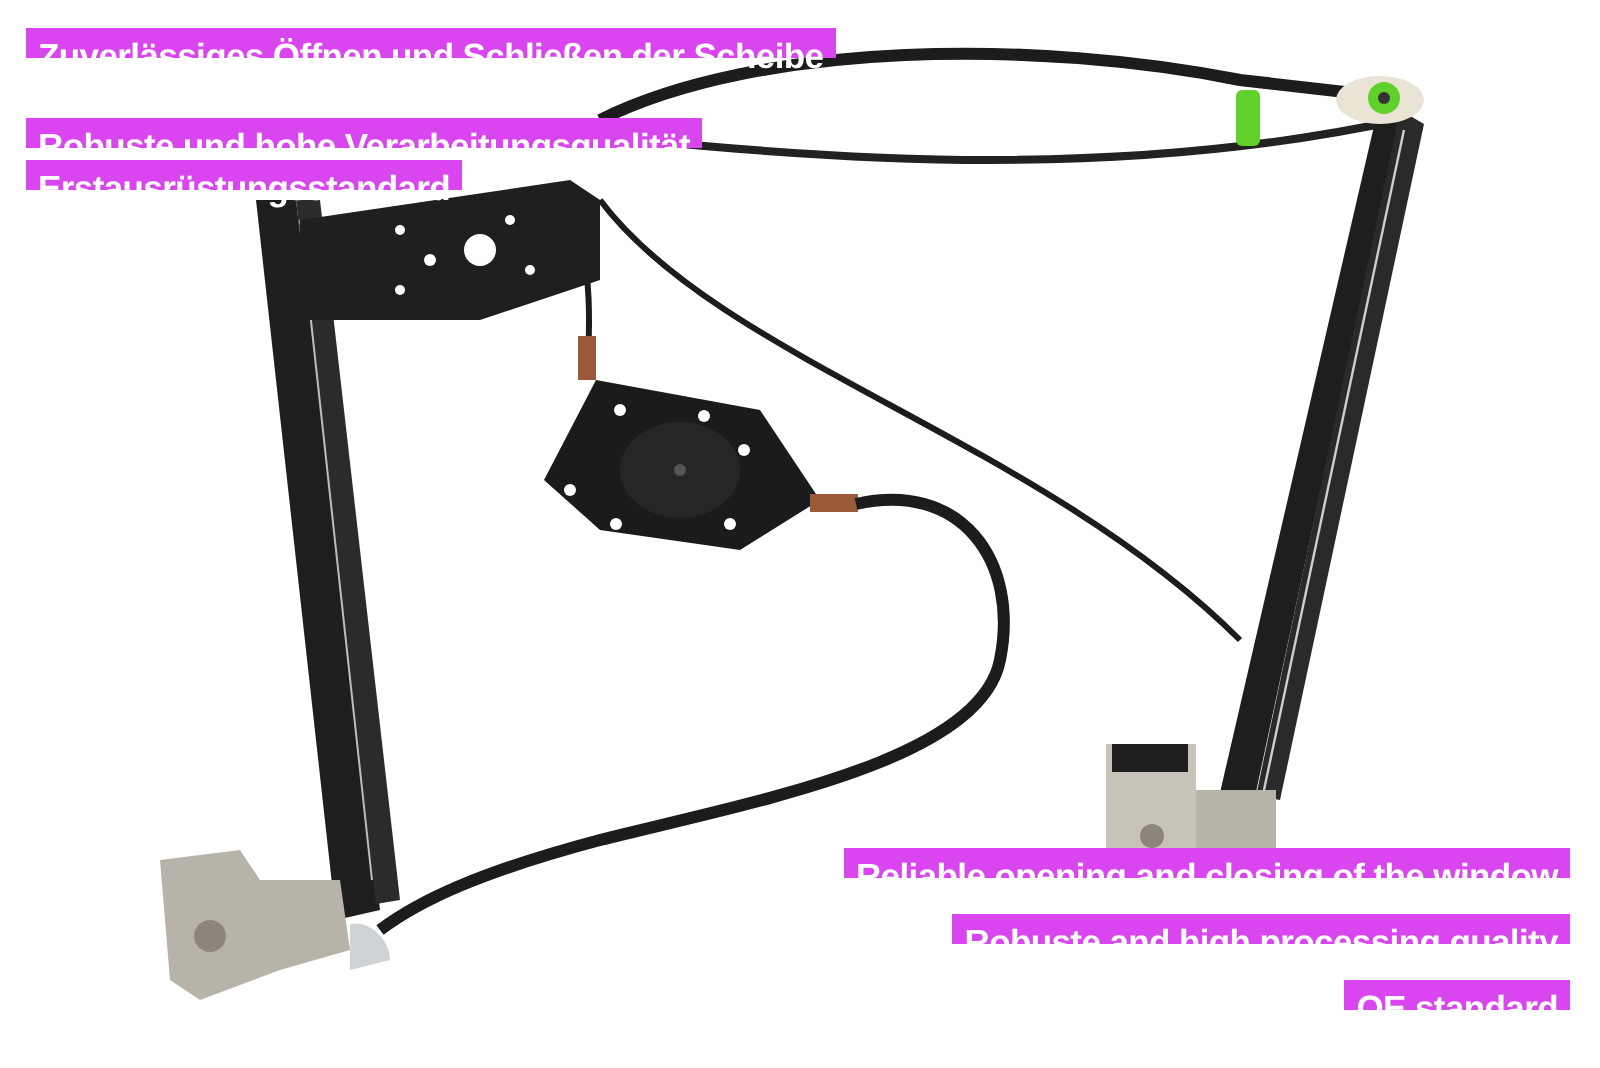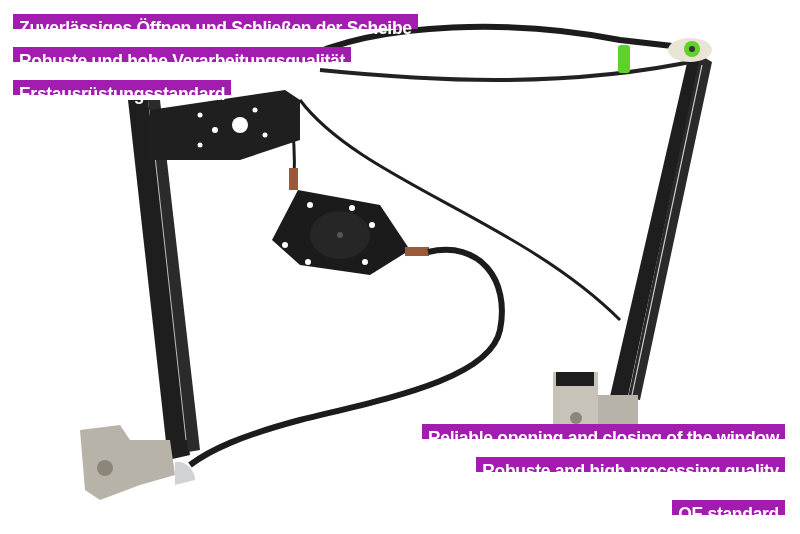--- a/index.html
+++ b/index.html
@@ -1,19 +1,19 @@
 <!DOCTYPE html>
 <html><head>
 <meta charset="utf-8">
 <style>
   html, body { margin:0; padding:0; }
   body { width:800px; height:534px; background:#ffffff; position:relative; overflow:hidden;
          font-family:"Liberation Sans", "DejaVu Sans", sans-serif; }
   .stage { position:absolute; left:0; top:0; width:800px; height:534px; }
-  .label { position:absolute; background:#a21caf; color:#ffffff; font-weight:bold;
+  .label { position:absolute; background:#d946ef; color:#ffffff; font-weight:bold;
            font-size:17.5px; line-height:29px; height:15px; padding:0 6px; white-space:nowrap;
            letter-spacing:-0.3px; transform-origin:left center; }
   .label.r { text-align:left; }
 </style>
 </head>
 <body>
 
 <div class="stage">
   <svg width="800" height="534" viewBox="0 0 800 534">
 
@@ -66,18 +66,18 @@
     <path d="M175 462 C185 460, 195 470, 195 480 L175 485 Z" fill="#cfd3d6"></path>
 
     <rect x="553" y="372" width="45" height="62" fill="#c8c3b8"></rect>
     <rect x="556" y="372" width="38" height="14" fill="#1e1e1e"></rect>
     <circle cx="576" cy="418" r="6" fill="#8b857a"></circle>
     <rect x="598" y="395" width="40" height="30" fill="#b8b3a8"></rect>
   </svg>
 </div>
 
 <div class="label" style="left:13px; top:14px;">Zuverlässiges Öffnen und Schließen der Scheibe</div>
-<div class="label" style="left:13px; top:47px;">Robuste und hohe Verarbeitungsqualität</div>
+<div class="label" style="left:13px; top:59px;">Robuste und hohe Verarbeitungsqualität</div>
 <div class="label" style="left:13px; top:80px;">Erstausrüstungsstandard</div>
 
 <div class="label r" style="right:15px; top:424px;">Reliable opening and closing of the window</div>
 <div class="label r" style="right:15px; top:457px;">Robuste and high processing quality</div>
-<div class="label r" style="right:15px; top:490px;margin-top:10px;">OE standard</div>
+<div class="label r" style="right:15px; top:490px;">OE standard</div>
 
 </body></html>

